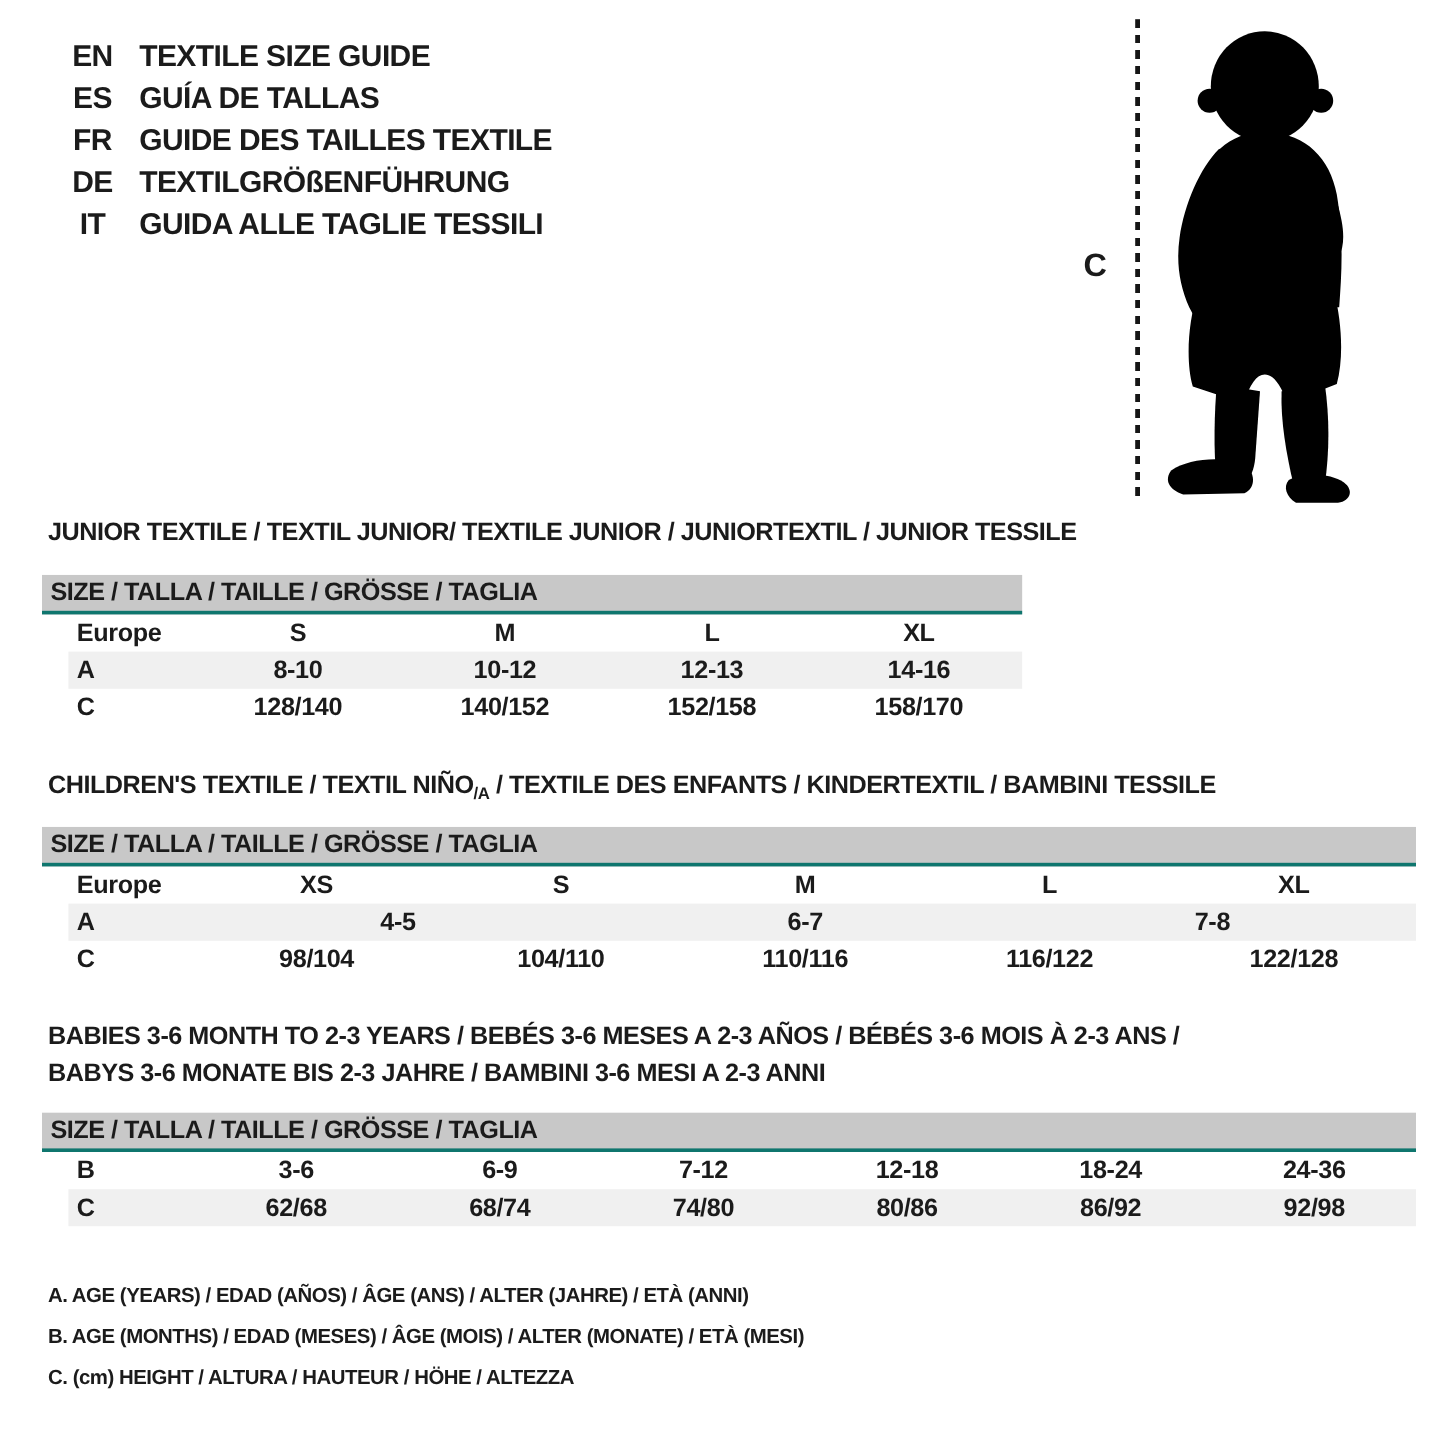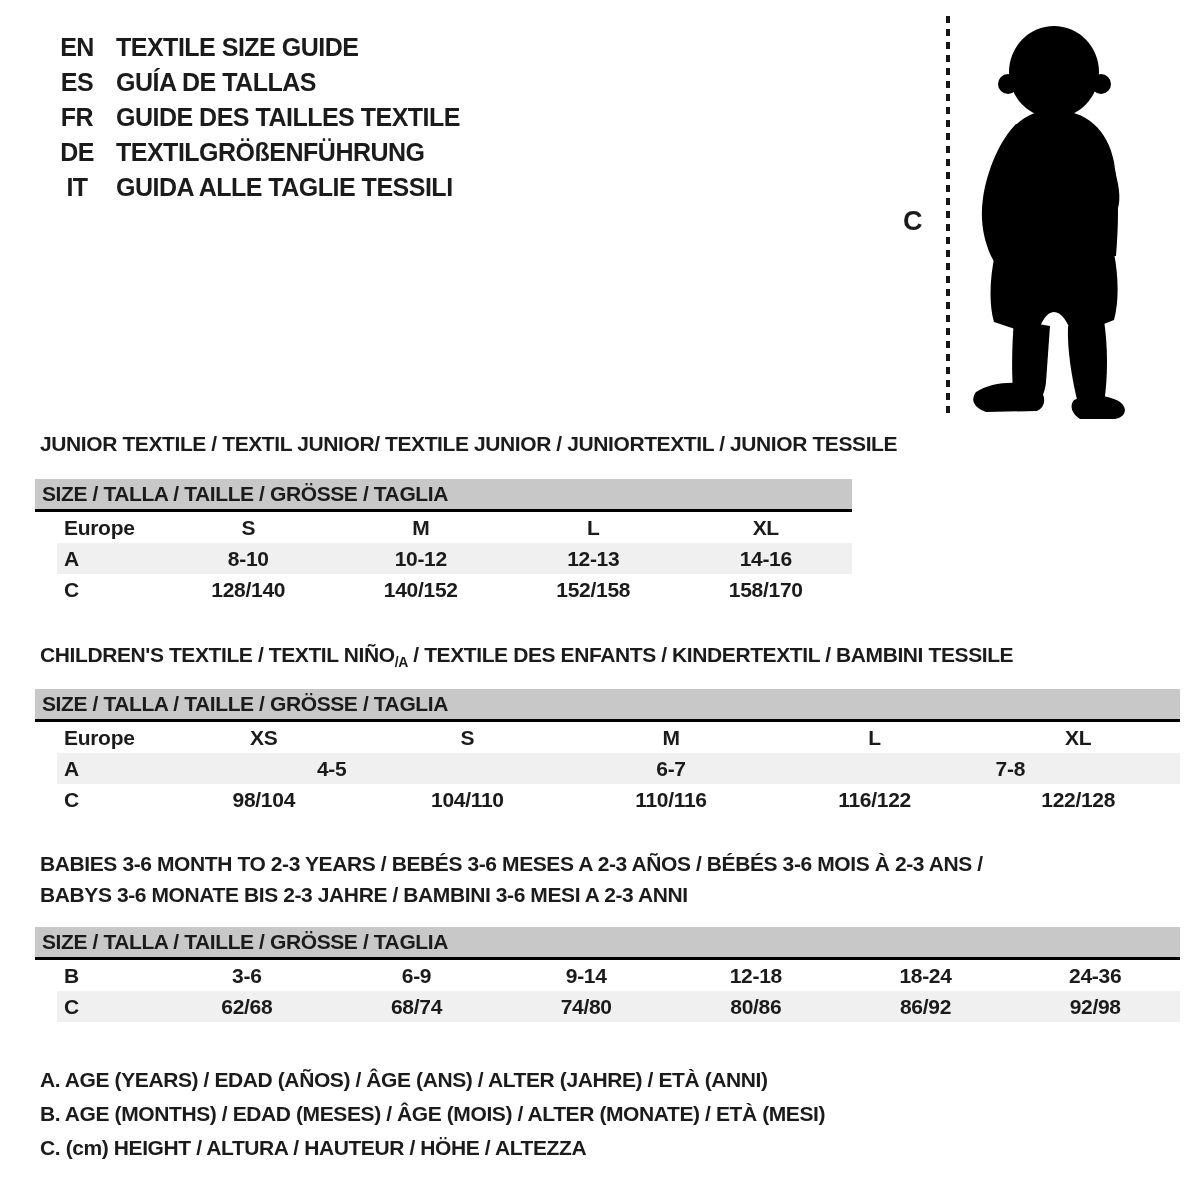--- a/index.html
+++ b/index.html
@@ -17,30 +17,30 @@
     width:4px;
     background:repeating-linear-gradient(to bottom,#151515 0 7px,transparent 7px 13px);
   }
   .c-label{font-size:27px;}
   
   .sec-title{font-size:21px;letter-spacing:-0.4px;white-space:nowrap;}
   .sec-title sub{font-size:14px;}
   
   .sg-table{overflow:hidden;}
   .thead{
-    background:#c8c8c8;border-bottom:3px solid #000000;
+    background:#c8c8c8;border-bottom:3px solid #0f766e;
     height:30px;line-height:30px;padding-left:7px;
     font-size:21px;letter-spacing:-0.4px;
   }
   .trow{display:flex;height:31px;line-height:31px;font-size:21px;letter-spacing:-0.3px;margin-left:22px;}
   .trow.shaded{background:#f0f0f0;}
   .tlabel{width:105px;padding-left:7px;box-sizing:border-box;}
   .tcell{flex:1;text-align:center;}
   
-  .legend-line{line-height:34px;font-size:21px;letter-spacing:-0.4px;white-space:nowrap;}
+  .legend-line{line-height:34px;font-size:17px;letter-spacing:-0.4px;white-space:nowrap;}
   svg{display:block;}
 </style>
 </head>
 <body>
 
 <div class="abs" style="left:38px;top:30px;">
   <div class="lang-row">
     <span class="lang-code">EN</span>
     <span>TEXTILE SIZE GUIDE</span>
   </div>
@@ -141,21 +141,21 @@
   <div>BABIES 3-6 MONTH TO 2-3 YEARS / BEBÉS 3-6 MESES A 2-3 AÑOS / BÉBÉS 3-6 MOIS À 2-3 ANS /</div>
   <div>BABYS 3-6 MONATE BIS 2-3 JAHRE / BAMBINI 3-6 MESI A 2-3 ANNI</div>
 </div>
 
 <div class="abs sg-table" style="left:35px;top:927px;width:1145px;">
   <div class="thead">SIZE / TALLA / TAILLE / GRÖSSE / TAGLIA</div>
   <div class="trow">
     <span class="tlabel">B</span>
     <span class="tcell">3-6</span>
     <span class="tcell">6-9</span>
-    <span class="tcell">9-14</span>
+    <span class="tcell">7-12</span>
     <span class="tcell">12-18</span>
     <span class="tcell">18-24</span>
     <span class="tcell">24-36</span>
   </div>
   <div class="trow shaded">
     <span class="tlabel">C</span>
     <span class="tcell">62/68</span>
     <span class="tcell">68/74</span>
     <span class="tcell">74/80</span>
     <span class="tcell">80/86</span>

